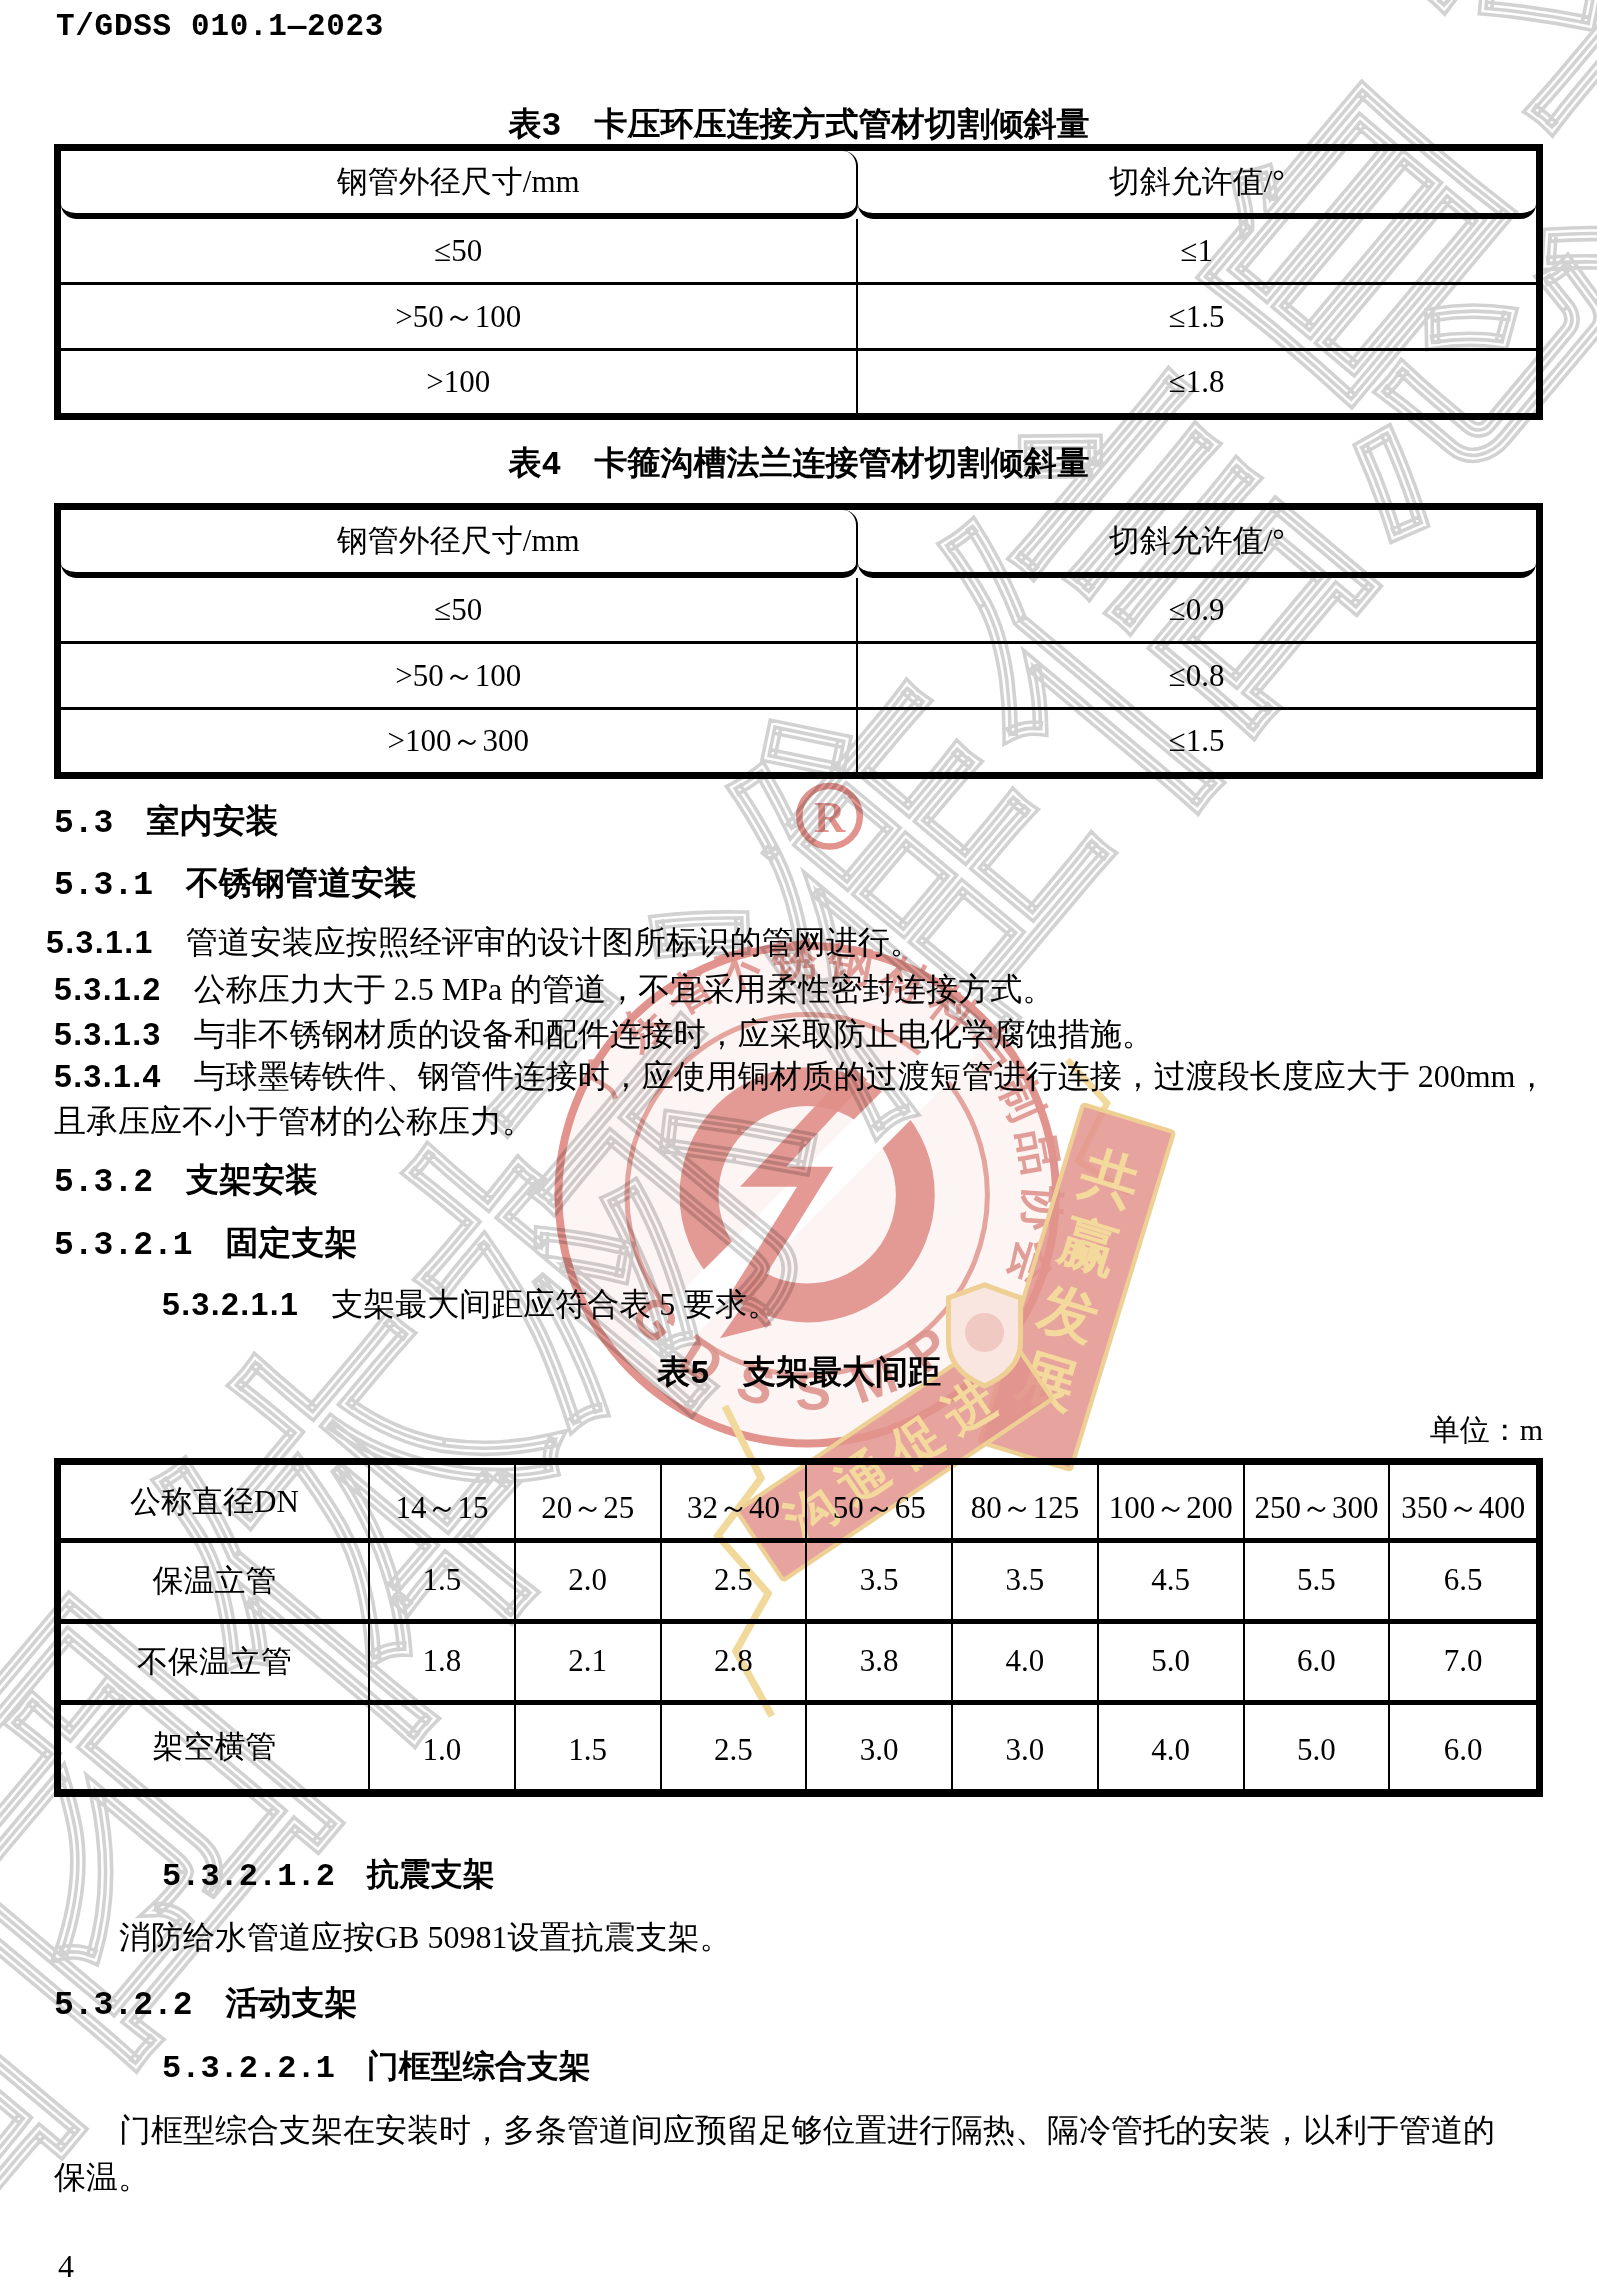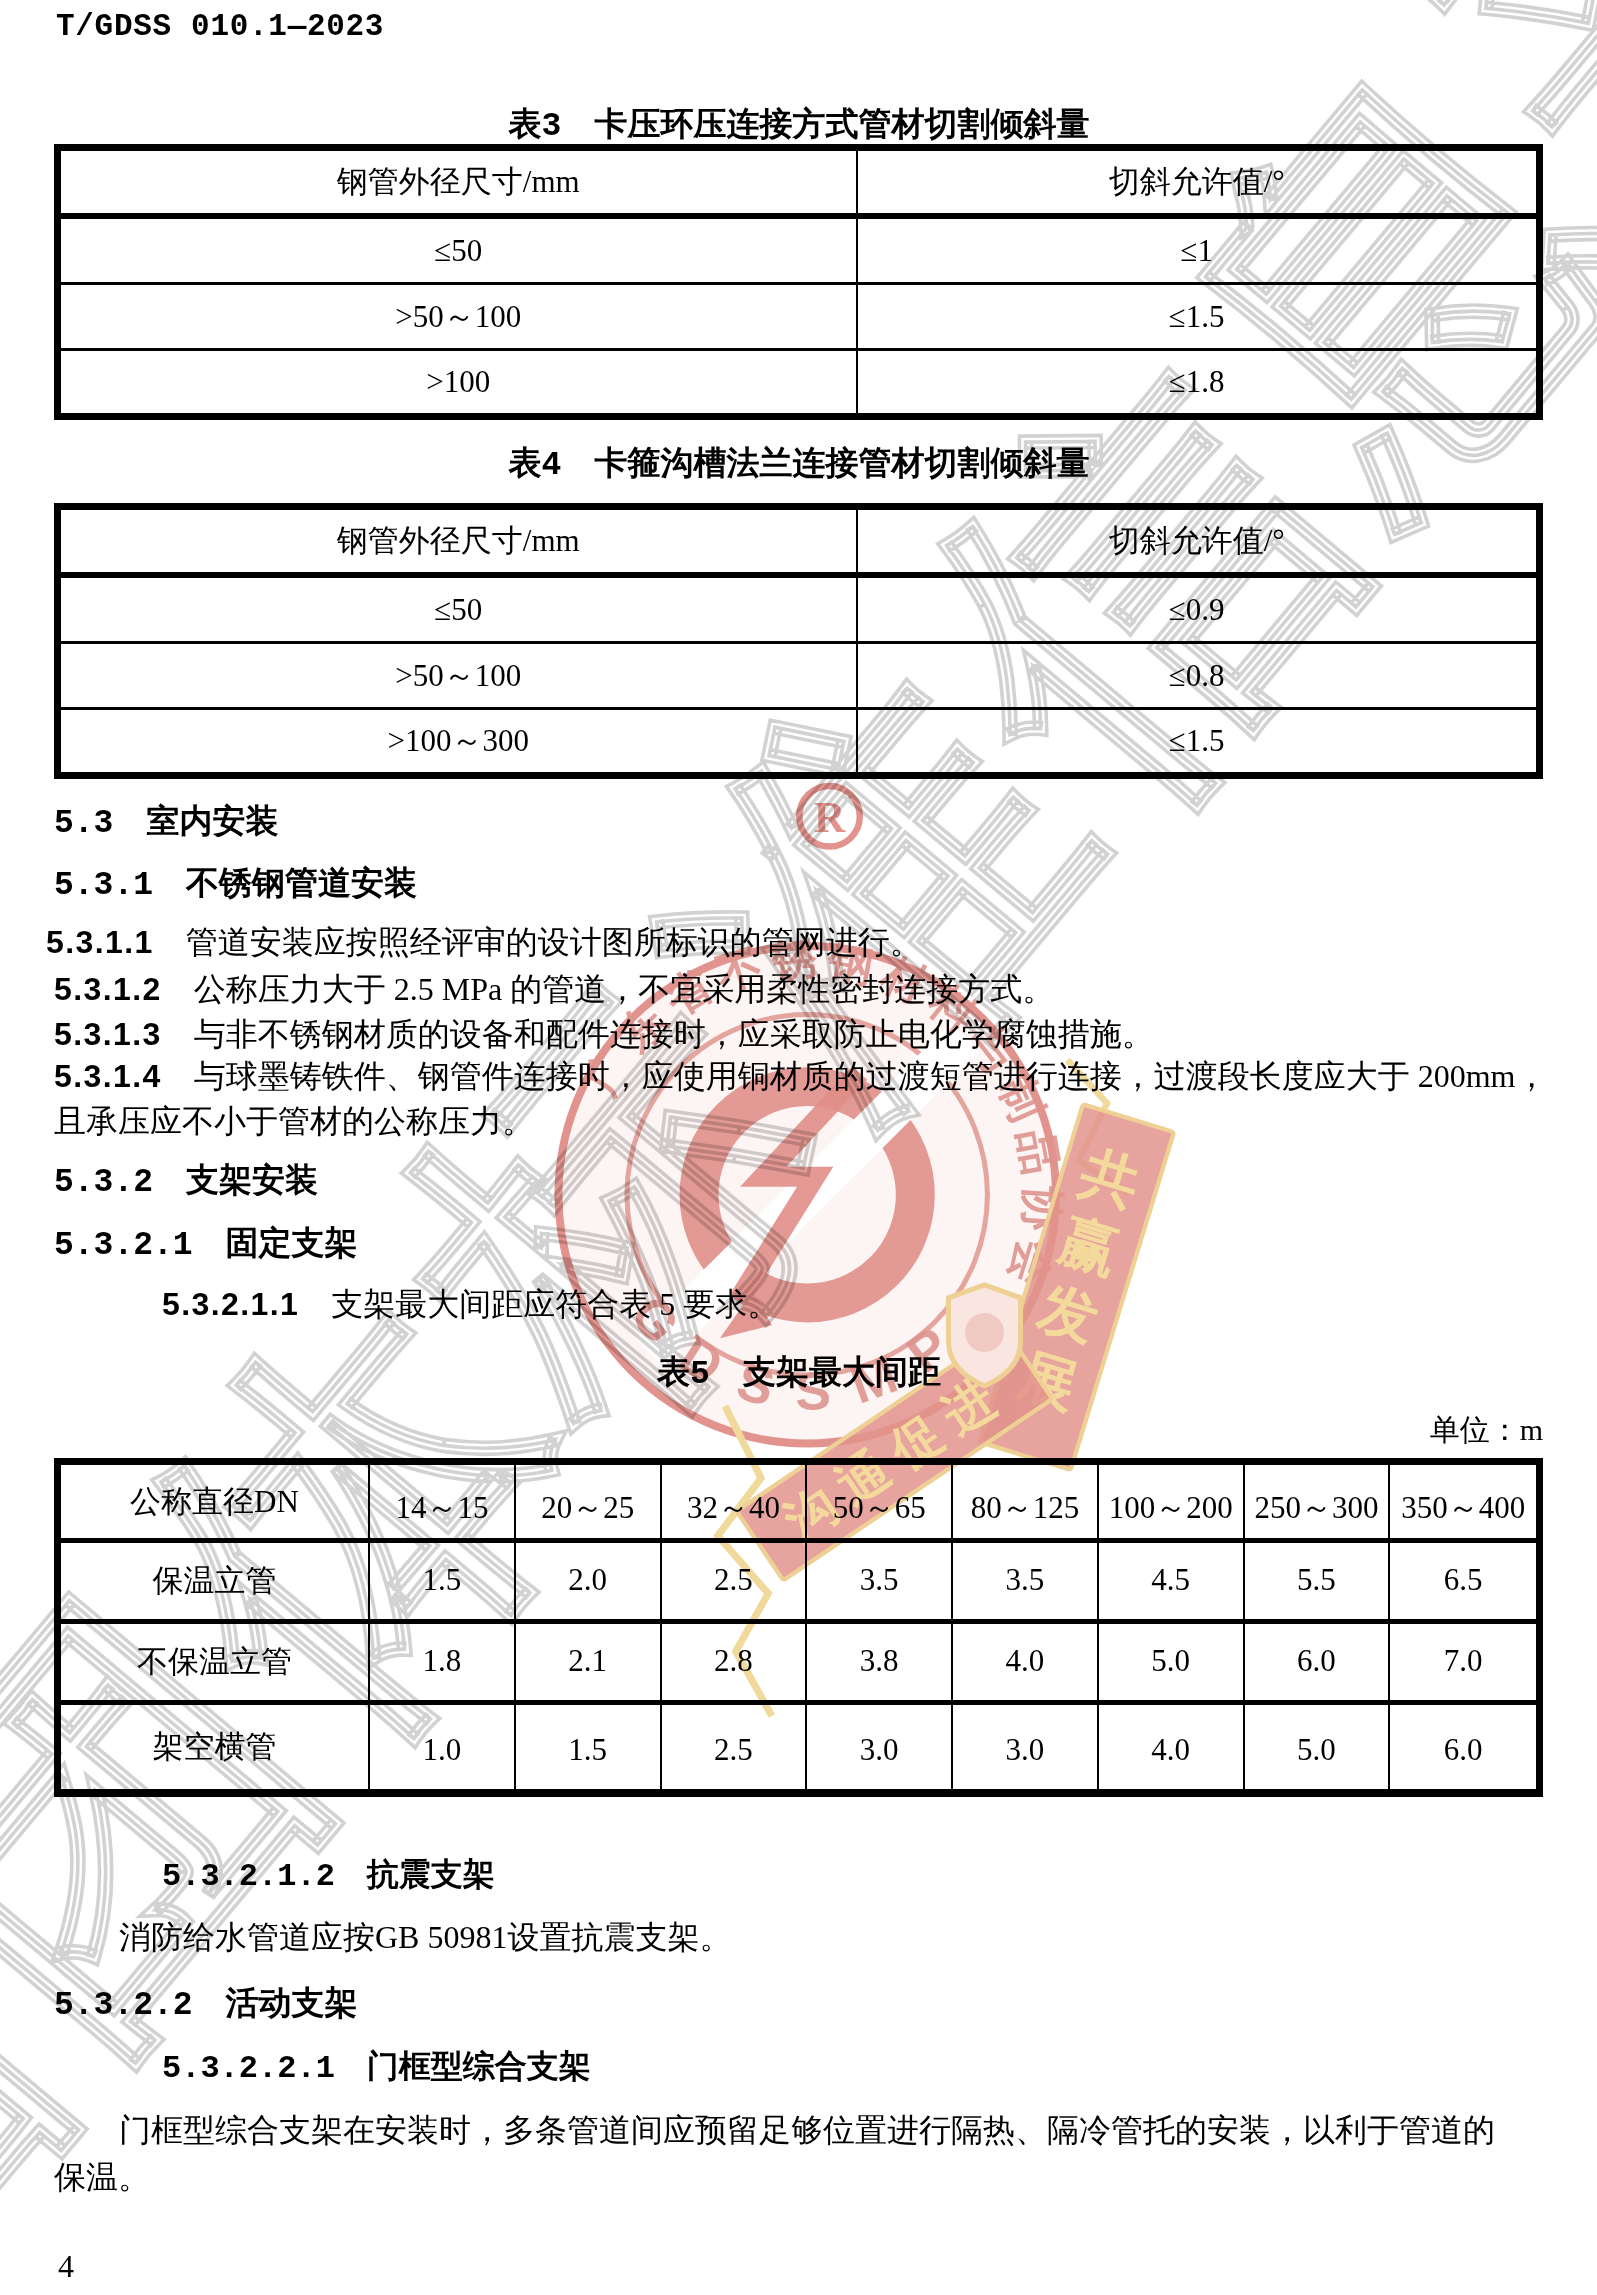--- a/index.html
+++ b/index.html
@@ -24,21 +24,21 @@
   .heading5{left:162px;font-size:32px;white-space:nowrap;}
   .body-line{font-size:32px;white-space:nowrap;}
   .clause-num{font-family:"Liberation Sans","DejaVu Sans",sans-serif;font-weight:bold;
               font-size:32px;letter-spacing:1.4px;margin-right:32px;}
   .unit-label{left:54px;width:1489px;text-align:right;font-size:30px;}
   .page-num{top:2248px;left:58px;font-size:32px;}
 
   
   .t34{left:54px;width:1489px;border:7.2px solid #000;display:grid;grid-template-columns:54% 46%;box-sizing:border-box;background:transparent;}
   .t34 .cell{display:flex;align-items:center;justify-content:center;font-size:31px;box-sizing:border-box;}
-  .t34 .hd{height:68px;border-bottom:6.5px solid #000;}
+  .t34 .hd{height:68px;border-bottom:6.5px solid #000;border-radius:15px;}
   .t34 .r1,.t34 .r2{height:66px;border-bottom:3.6px solid #000;}
   .t34 .r3{height:62px;}
   .t34 .c1{border-right:2.2px solid #000;}
 
   
   .t5{left:54px;top:1458px;width:1489px;border:7.2px solid #000;border-bottom-width:8.7px;display:grid;
       grid-template-columns:309px repeat(8,1fr);box-sizing:border-box;}
   .t5 .cell{display:flex;justify-content:center;font-size:31px;box-sizing:border-box;}
   .t5 .hd{height:78px;border-bottom:5.8px solid #000;}
   .t5 .r1,.t5 .r2{height:81px;border-bottom:5px solid #000;}

